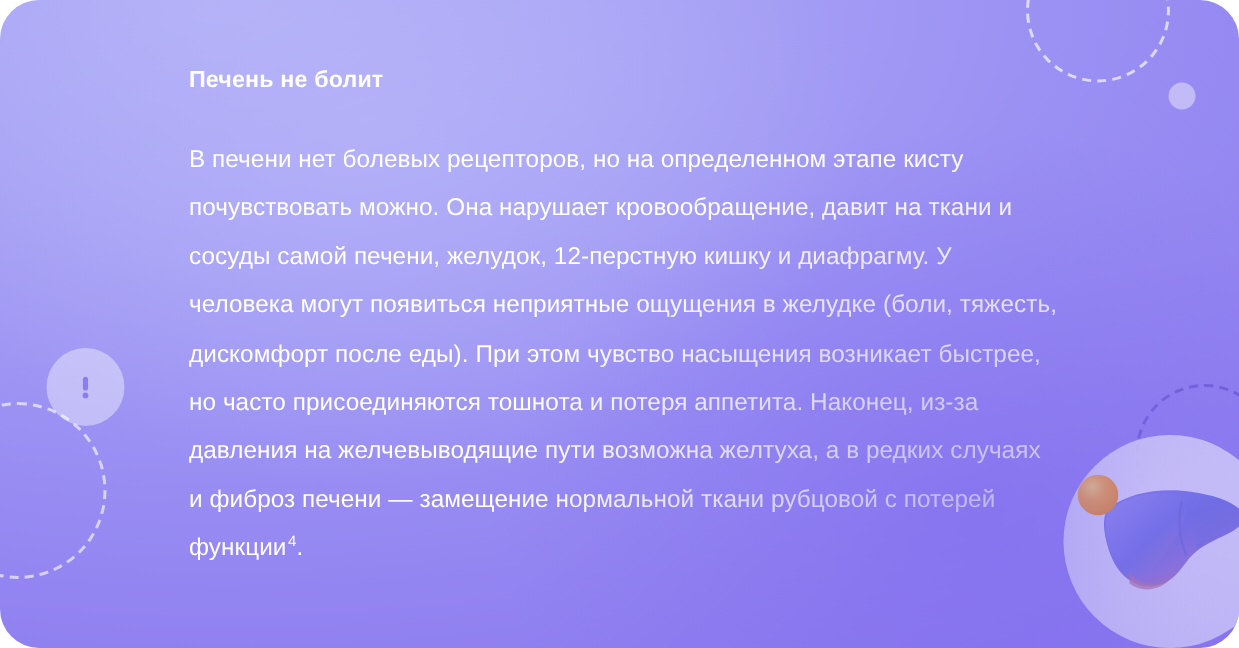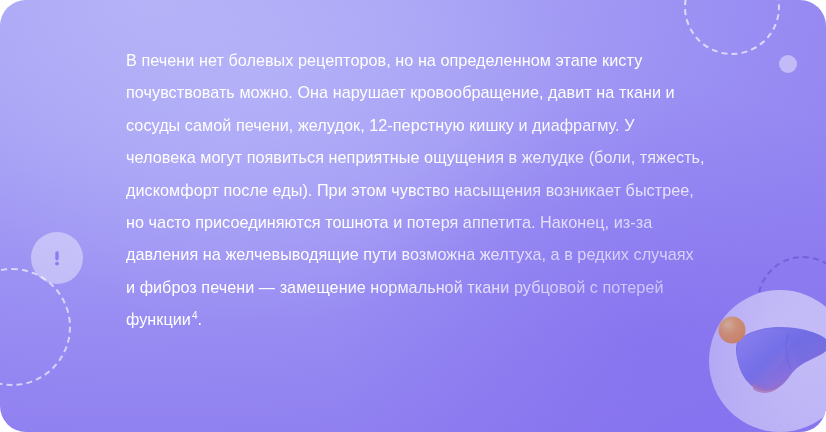--- a/index.html
+++ b/index.html
@@ -247,19 +247,20 @@
 
           <path d="M44 92 C 52 101, 64 102, 72 95 C 66 103, 53 106, 44 99 Z" fill="#b4779f" opacity="0.75"></path>
 
           <circle cx="23" cy="40" r="13.5" fill="url(#cystGrad)"></circle>
         </svg>
       </div>
 
     </div>
 
     <div class="content">
+      <h2 class="headline">Печень не болит</h2>
       <p class="body-text">
         <span>В печени нет болевых рецепторов, но на определенном этапе кисту почувствовать можно. Она нарушает кровообращение, давит на ткани и сосуды самой печени, желудок, 12-перстную кишку и диафрагму. У человека могут появиться неприятные ощущения в желудке (боли, тяжесть, дискомфорт после еды). При этом чувство насыщения возникает быстрее, но часто присоединяются тошнота и потеря аппетита. Наконец, из-за давления на желчевыводящие пути возможна желтуха, а в редких случаях и фиброз печени — замещение нормальной ткани рубцовой с потерей функции</span><sup>4</sup><span>.</span>
       </p>
     </div>
 
   </div>
 </div>
 
 </body></html>

